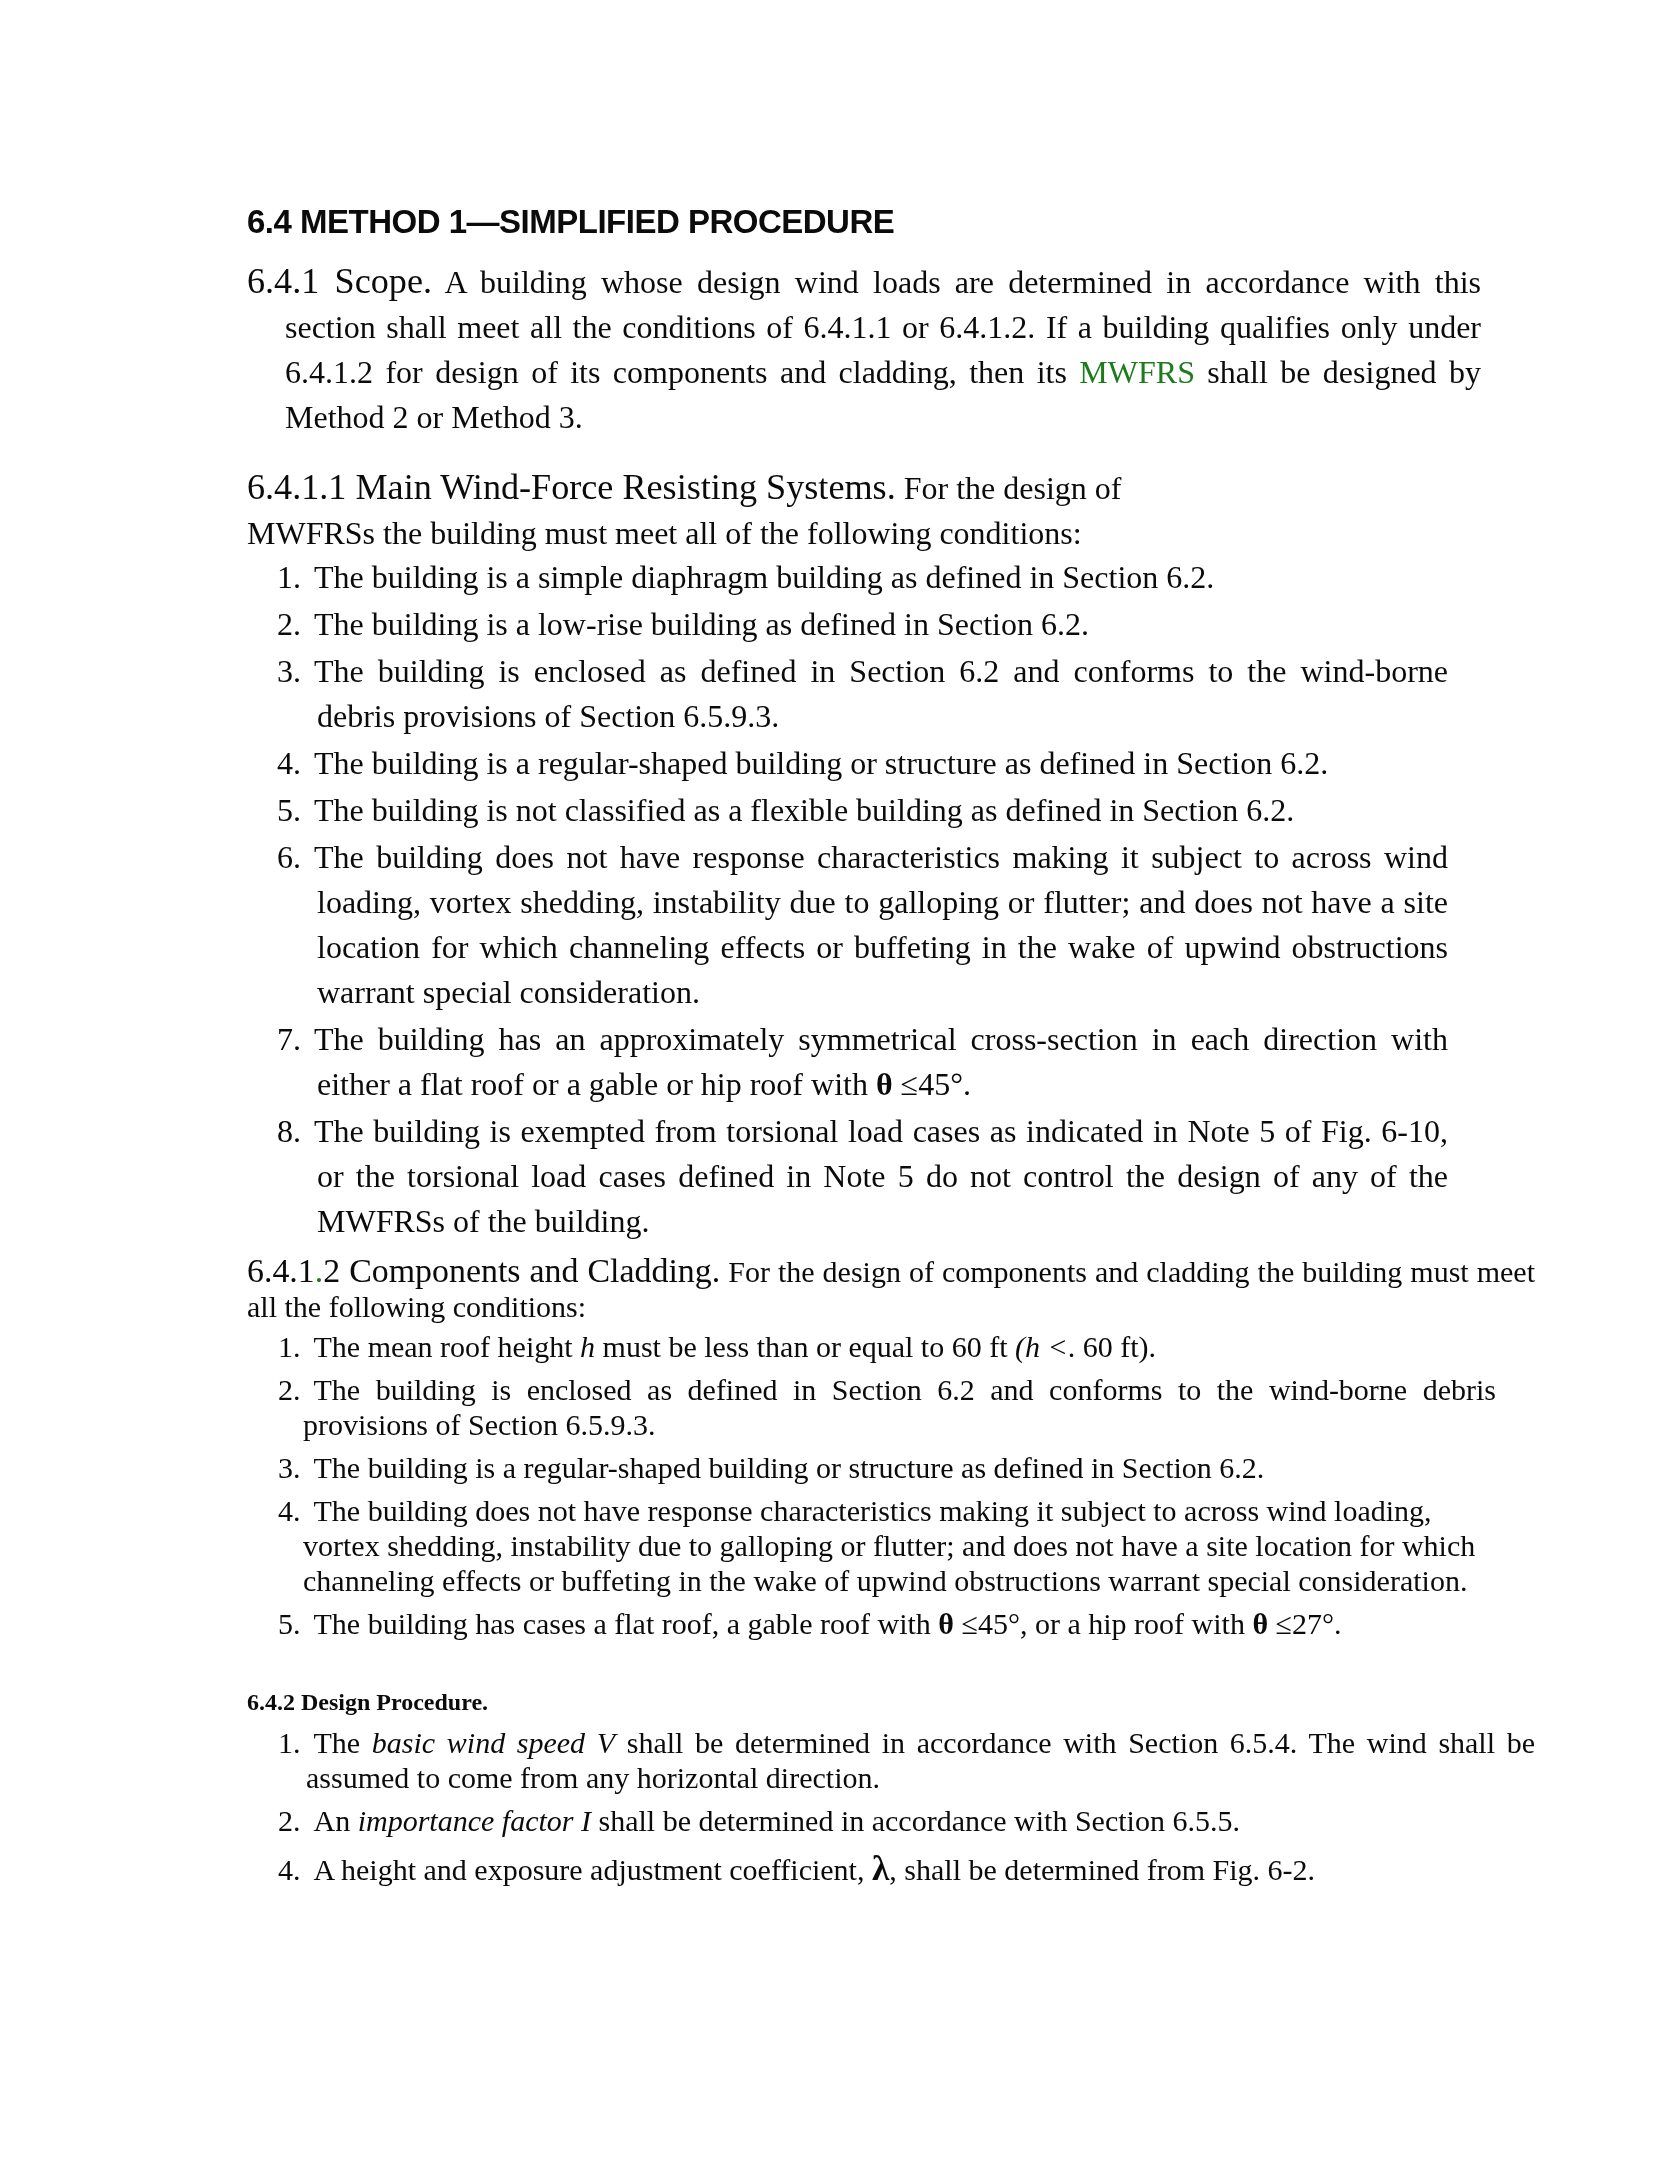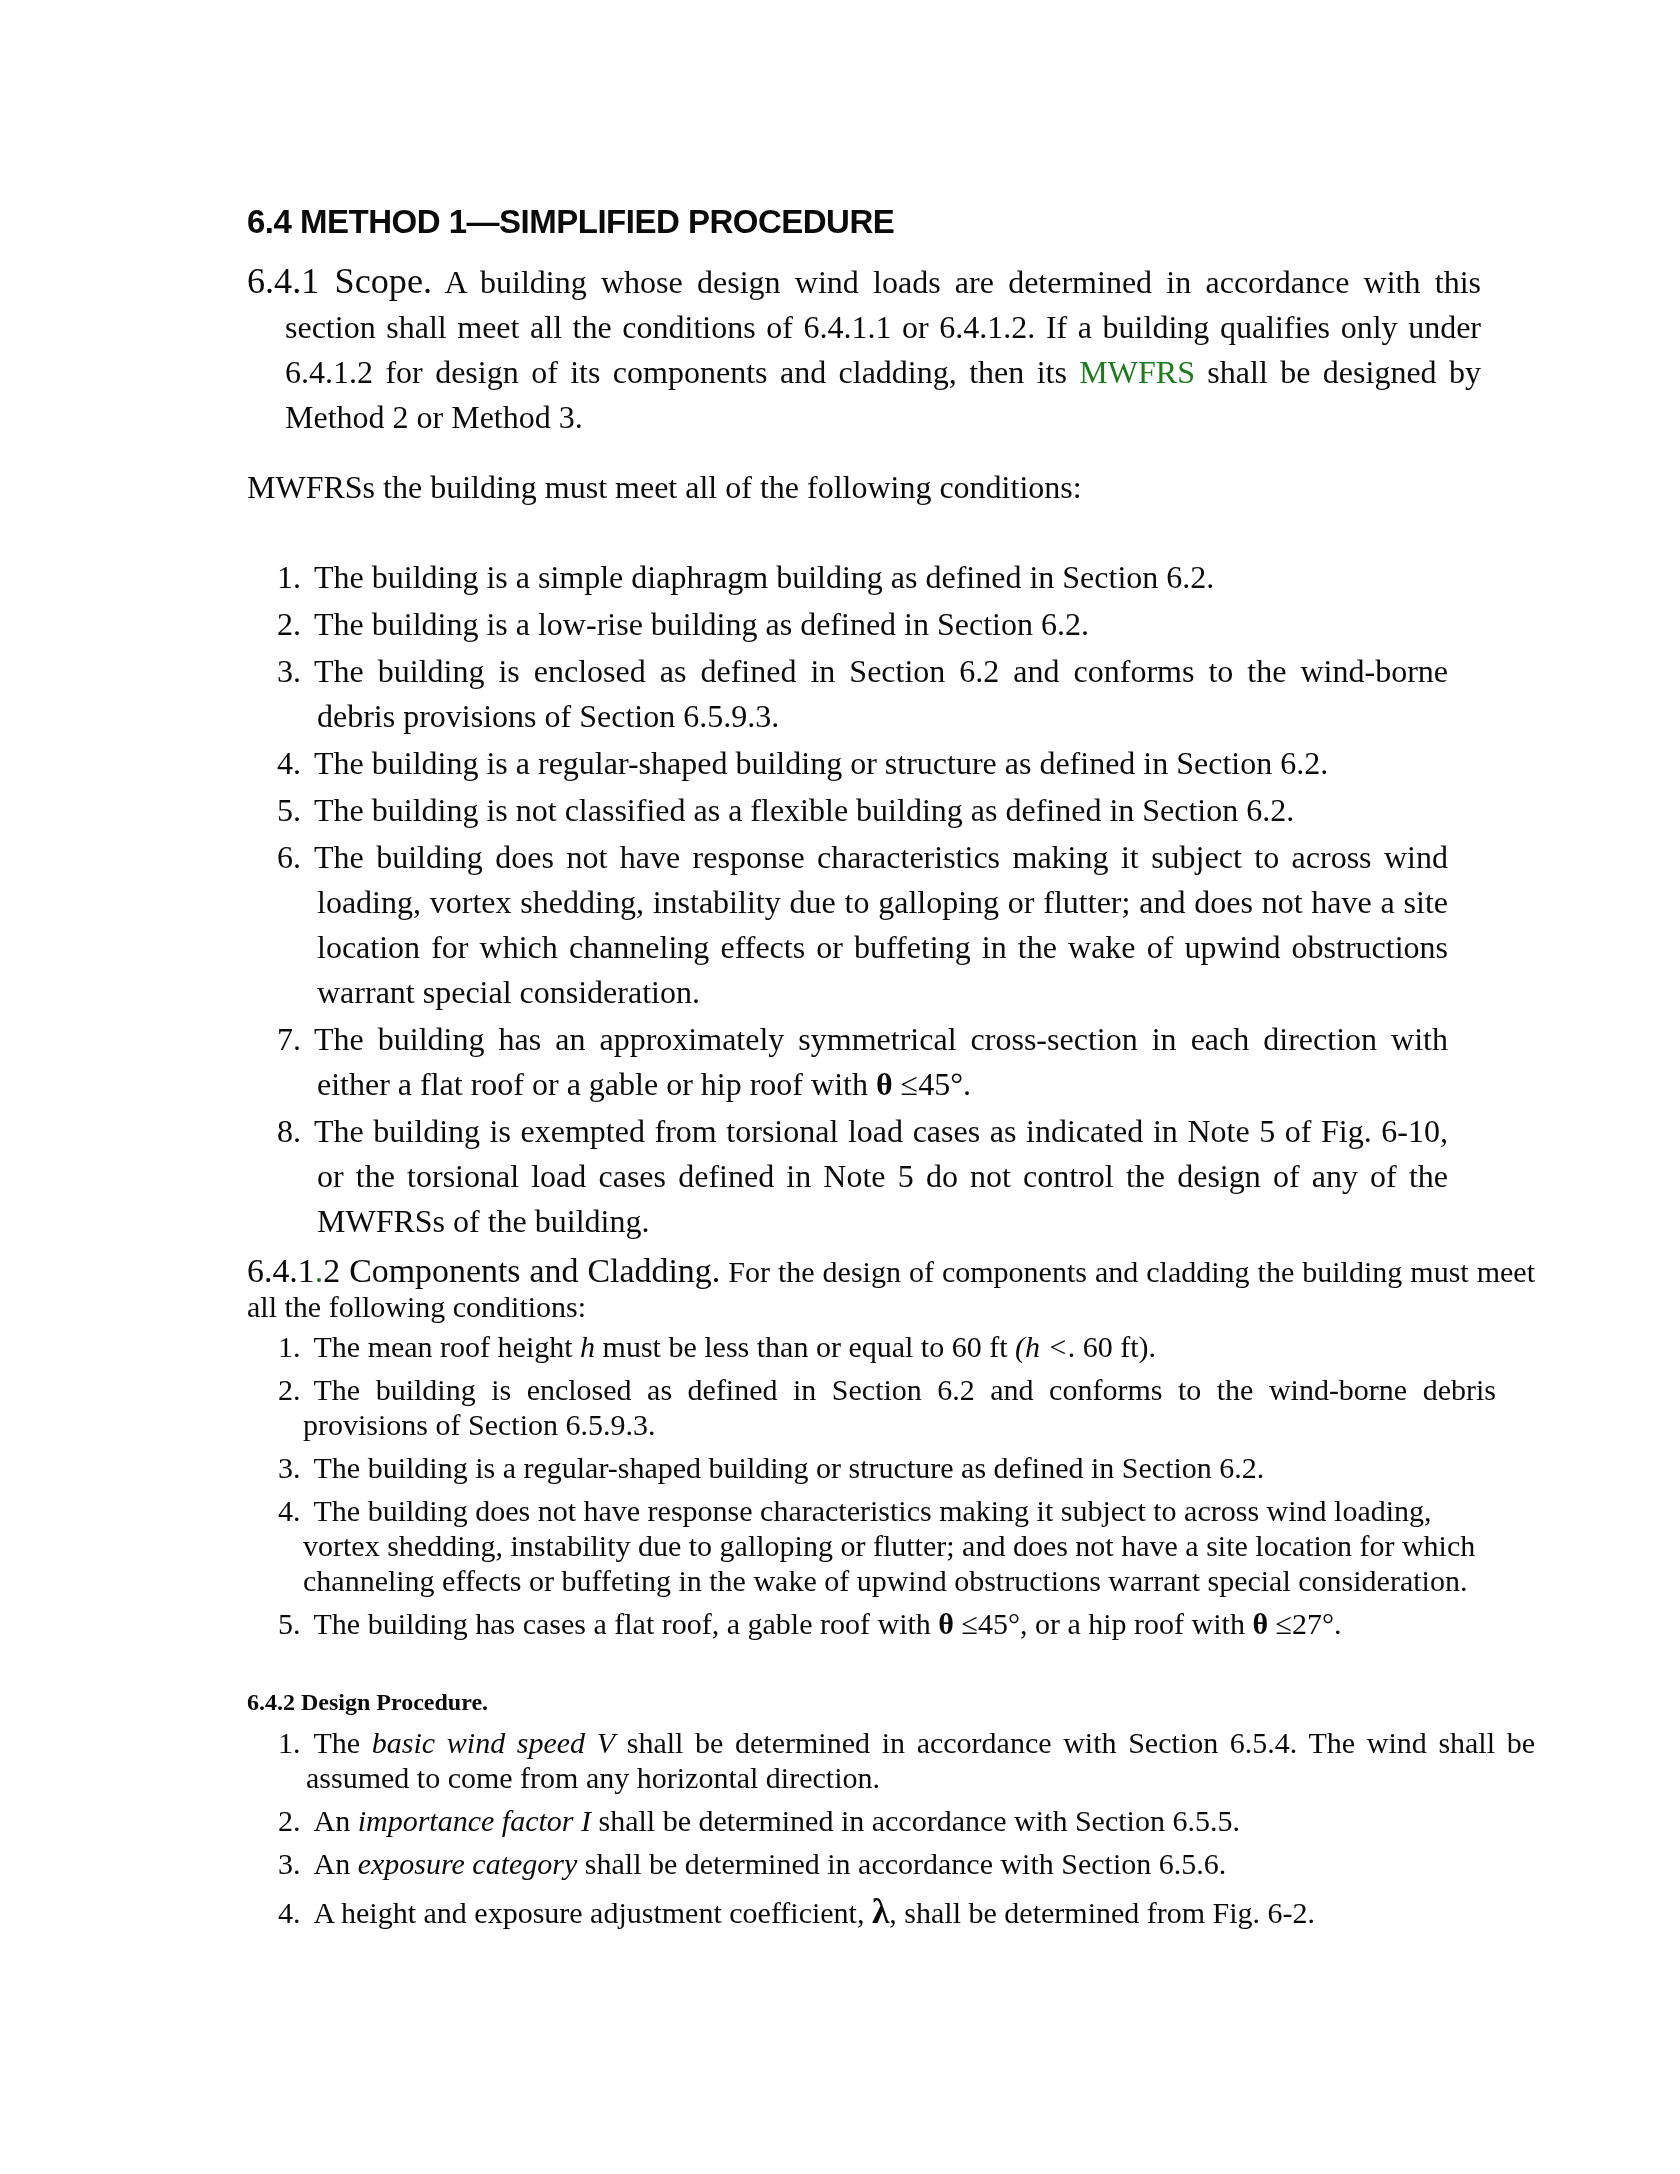--- a/index.html
+++ b/index.html
@@ -81,20 +81,21 @@
 </head>
 <body>
 
 <div class="page">
 
   <div class="blk h1">6.4 METHOD 1—SIMPLIFIED PROCEDURE</div>
 
   <div class="blk scope"><span class="run-head">6.4.1 Scope.</span><span> A building whose design wind loads are determined in accordance with this section shall meet all the conditions of 6.4.1.1 or 6.4.1.2. If a building qualifies only under 6.4.1.2 for design of its components and cladding, then its </span><span class="run-green">MWFRS</span><span> shall be designed by Method 2 or Method 3.</span></div>
 
   <div class="blk s6411">
+    <div><span class="run-head">6.4.1.1 Main Wind-Force Resisting Systems.</span><span> For the design of</span></div>
     <div>MWFRSs the building must meet all of the following conditions:</div>
   </div>
 
   <div class="blk list1">
     <div class="li"><span class="num">1.</span><span><span>The building is a simple diaphragm building as defined in Section 6.2.</span></span></div>
     <div class="li"><span class="num">2.</span><span><span>The building is a low-rise building as defined in Section 6.2.</span></span></div>
     <div class="li"><span class="num">3.</span><span><span>The building is enclosed as defined in Section 6.2 and conforms to the wind-borne debris provisions of Section 6.5.9.3.</span></span></div>
     <div class="li"><span class="num">4.</span><span><span>The building is a regular-shaped building or structure as defined in Section 6.2.</span></span></div>
     <div class="li"><span class="num">5.</span><span><span>The building is not classified as a flexible building as defined in Section 6.2.</span></span></div>
     <div class="li"><span class="num">6.</span><span><span>The building does not have response characteristics making it subject to across wind loading, vortex shedding, instability due to galloping or flutter; and does not have a site location for which channeling effects or buffeting in the wake of upwind obstructions warrant special consideration.</span></span></div>
@@ -110,18 +111,17 @@
     <div class="li"><span class="num">3.</span><span><span>The building is a regular-shaped building or structure as defined in Section 6.2.</span></span></div>
     <div class="li rag"><span class="num">4.</span><span><span>The building does not have response characteristics making it subject to across wind loading, vortex shedding, instability due to galloping or flutter; and does not have a site location for which channeling effects or buffeting in the wake of upwind obstructions warrant special consideration.</span></span></div>
     <div class="li"><span class="num">5.</span><span><span>The building has cases a flat roof, a gable roof with </span><span class="run-b">θ</span><span> ≤45°, or a hip roof with </span><span class="run-b">θ</span><span> ≤27°.</span></span></div>
   </div>
 
   <div class="blk s642">6.4.2 Design Procedure.</div>
 
   <div class="blk dlist">
     <div class="li"><span class="num">1.</span><span><span>The </span><span class="run-i">basic wind speed V</span><span> shall be determined in accordance with Section 6.5.4. The wind shall be assumed to come from any horizontal direction.</span></span></div>
     <div class="li"><span class="num">2.</span><span><span>An </span><span class="run-i">importance factor I</span><span> shall be determined in accordance with Section 6.5.5.</span></span></div>
-    <div class="li"><span class="num">3.</span><span><span>An </span><span class="run-i">exposure category</span><span> shall be determined in accordance with Section 6.5.6.</span></span></div>
     <div class="li"><span class="num">4.</span><span><span>A height and exposure adjustment coefficient, </span><span class="run-blam">λ</span><span>, shall be determined from Fig. 6-2.</span></span></div>
   </div>
 
 </div>
 
 
 </body></html>

